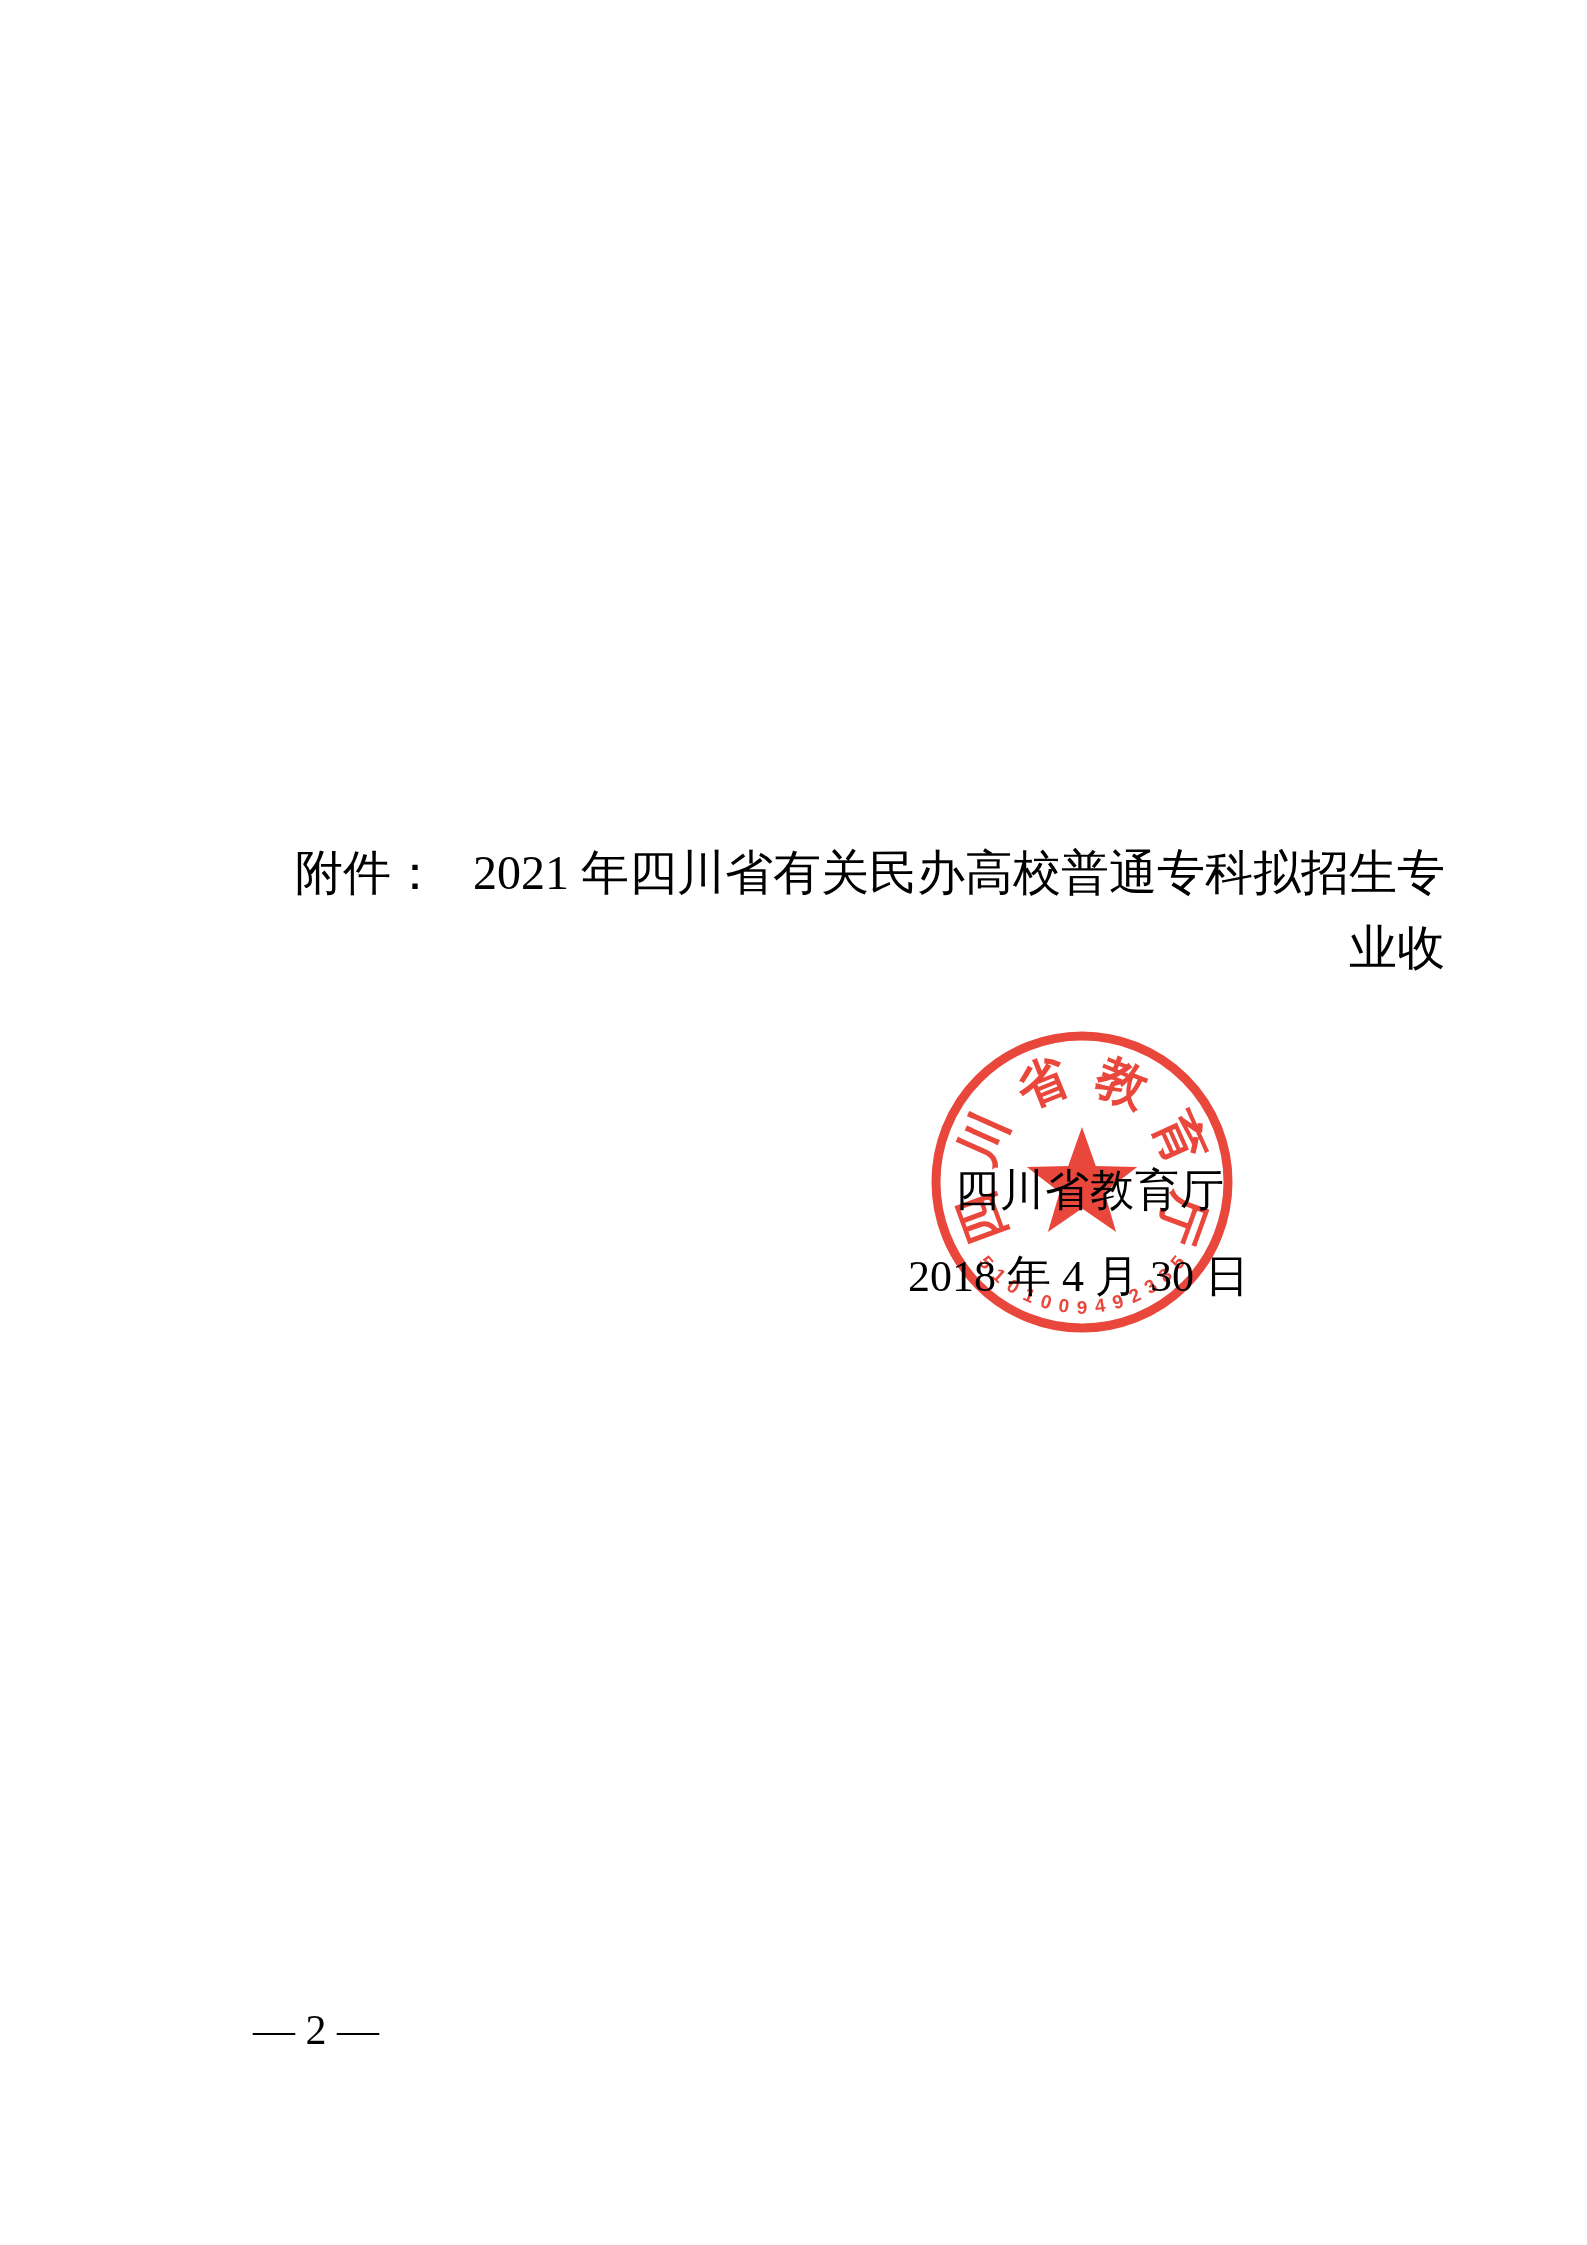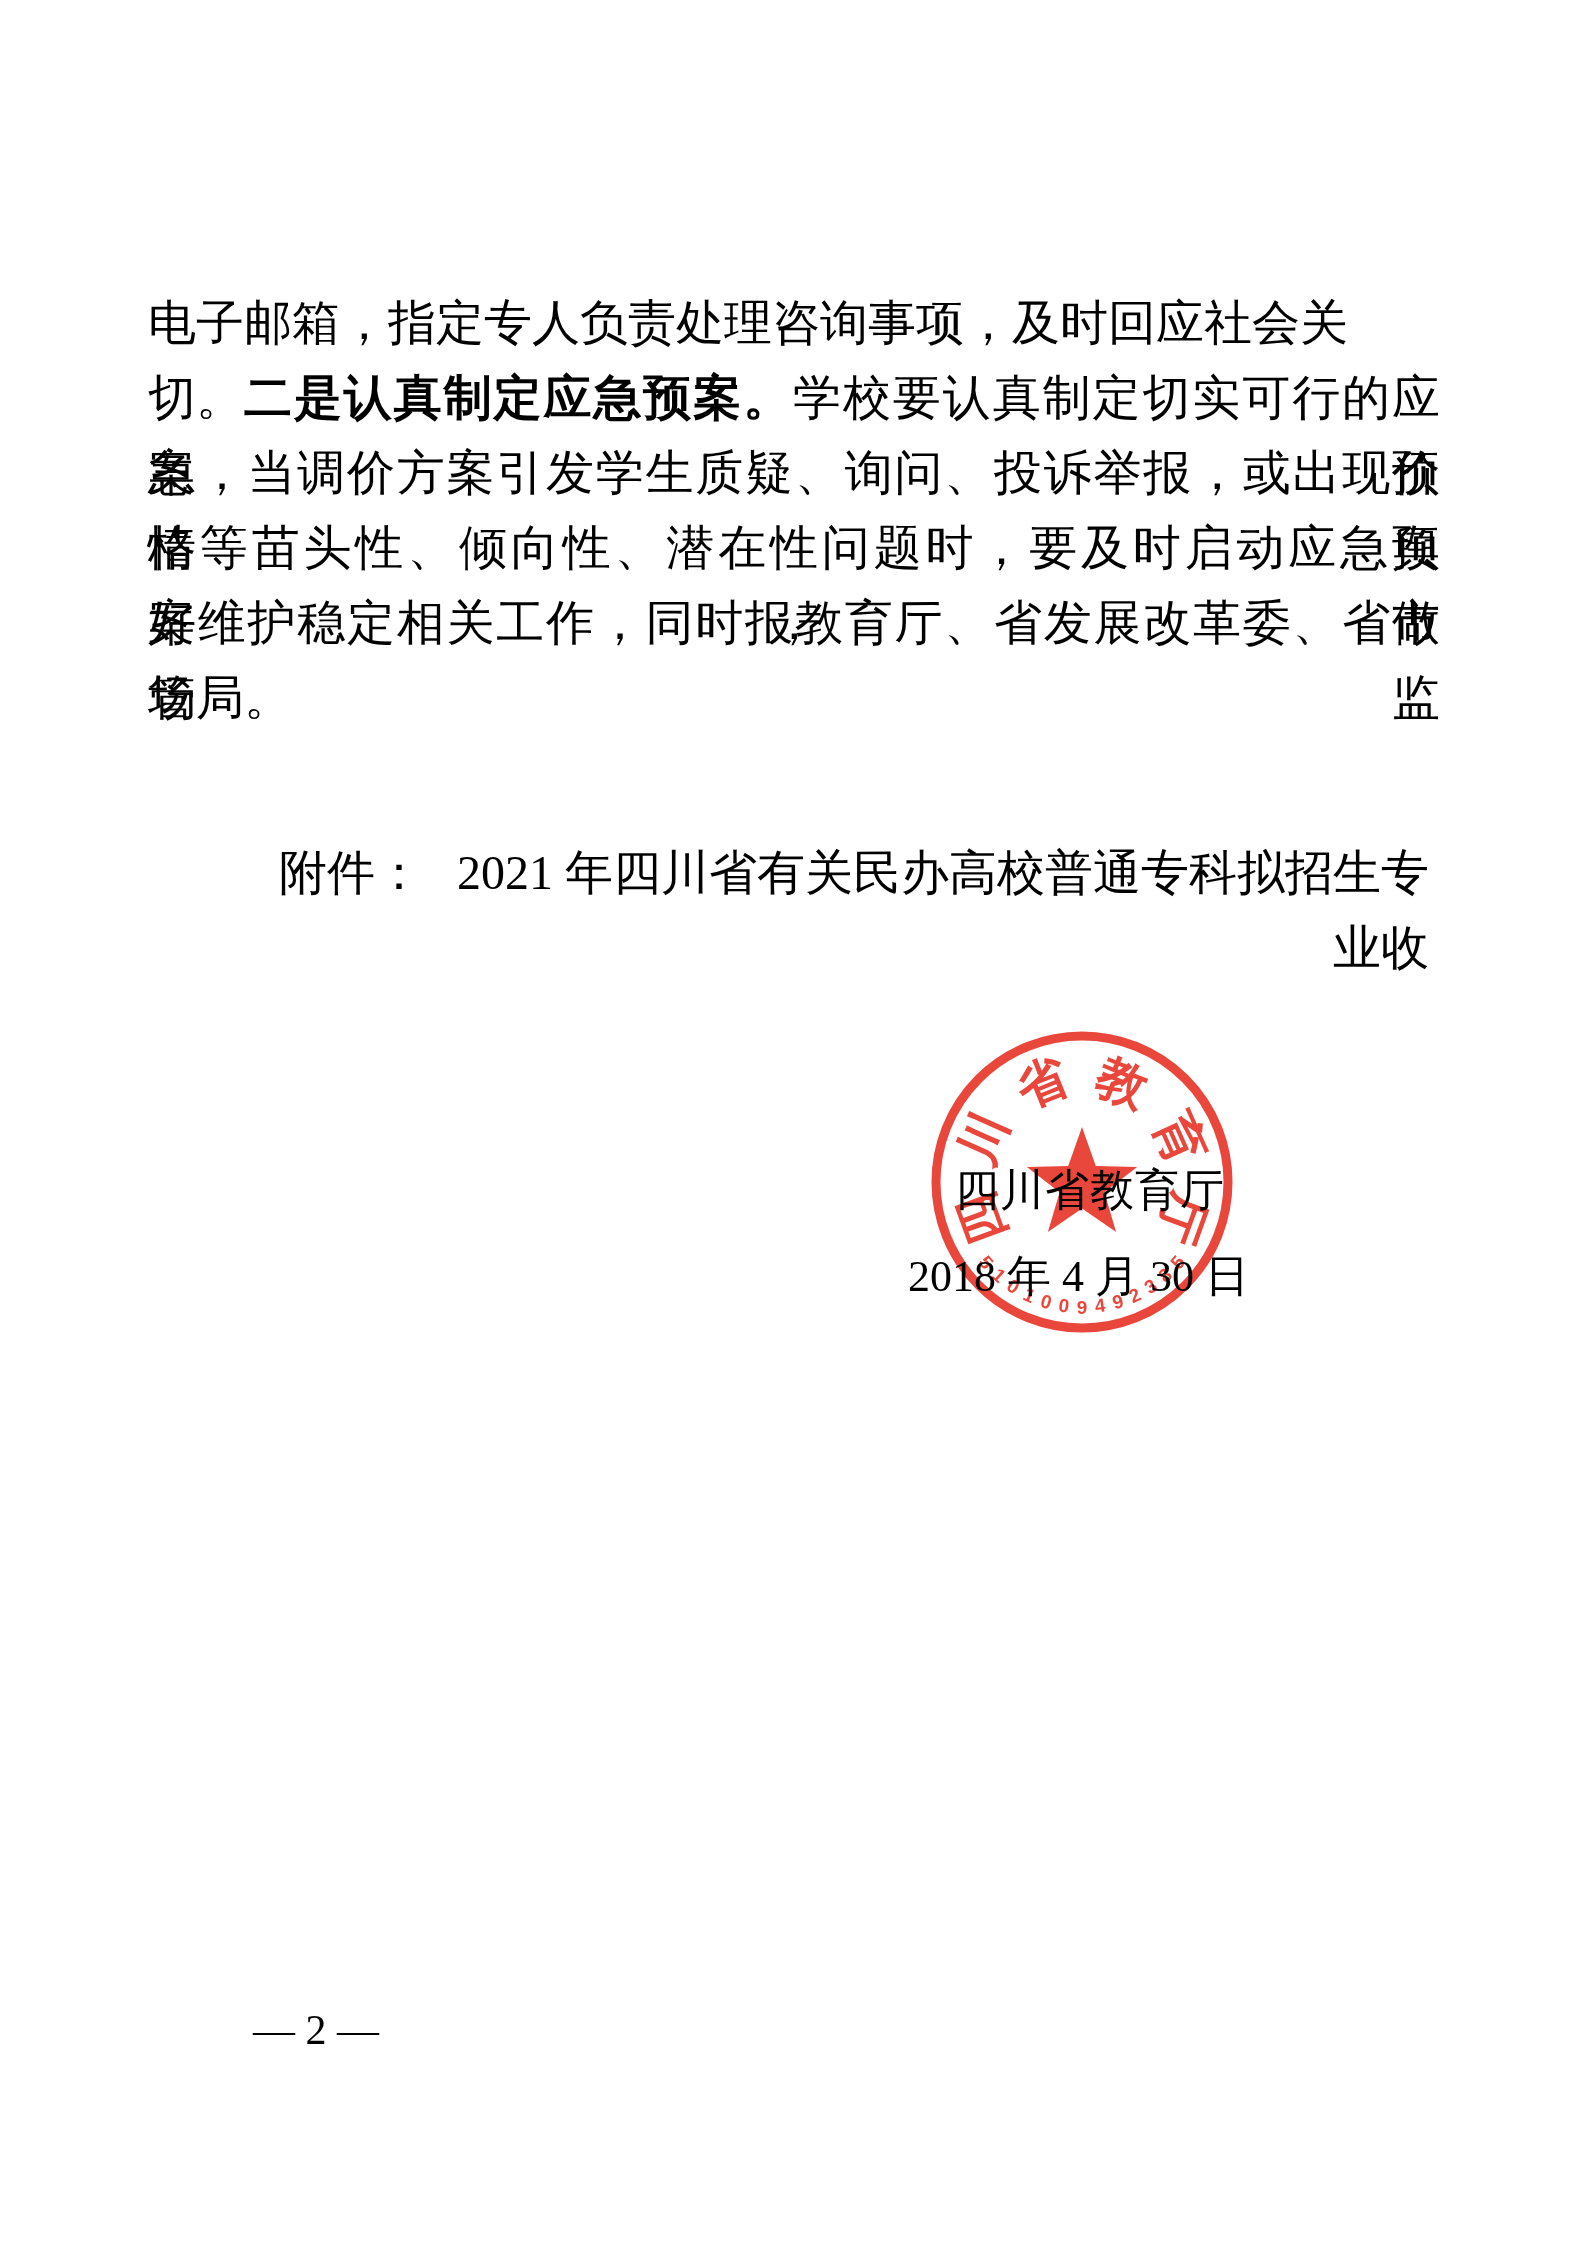--- a/index.html
+++ b/index.html
@@ -24,21 +24,21 @@
     line-height: 75px;
   }
   .line.fill {
     text-align: justify;
     text-align-last: justify;
   }
   .indent2 { text-indent: 96px; }
   .lead-bold { font-weight: bold; }
   .attachment {
     position: absolute;
-    left: 279px;
+    left: 295px;
     top: 835px;
     width: 1150px;
     font-size: 48px;
     display: flex;
     align-items: flex-start;
   }
   .attachment .att-label {
     flex: 0 0 auto;
     line-height: 75px;
     white-space: nowrap;
@@ -78,28 +78,20 @@
     font-size: 42px;
     line-height: 50px;
     white-space: nowrap;
   }
 </style>
 </head>
 <body>
 
 <div class="page">
 
-  <div class="body-text">
-    <div class="line">电子邮箱，指定专人负责处理咨询事项，及时回应社会关切。</div>
-    <div class="line fill indent2"><span class="lead-bold">二是认真制定应急预案。</span><span>学校要认真制定切实可行的应急预</span></div>
-    <div class="line fill">案，当调价方案引发学生质疑、询问、投诉举报，或出现价格舆</div>
-    <div class="line fill">情等苗头性、倾向性、潜在性问题时，要及时启动应急预案，做</div>
-    <div class="line fill">好维护稳定相关工作，同时报教育厅、省发展改革委、省市场监</div>
-    <div class="line">管局。</div>
-  </div>
 
   <div class="attachment">
     <div class="att-label">附件：</div>
     <div class="att-content">
       <div class="line">2021 年四川省有关民办高校普通专科拟招生专业收</div>
     </div>
   </div>
 
   <div class="sig-agency">四川省教育厅</div>
   <div class="sig-date">2018 年 4 月 30 日</div>

